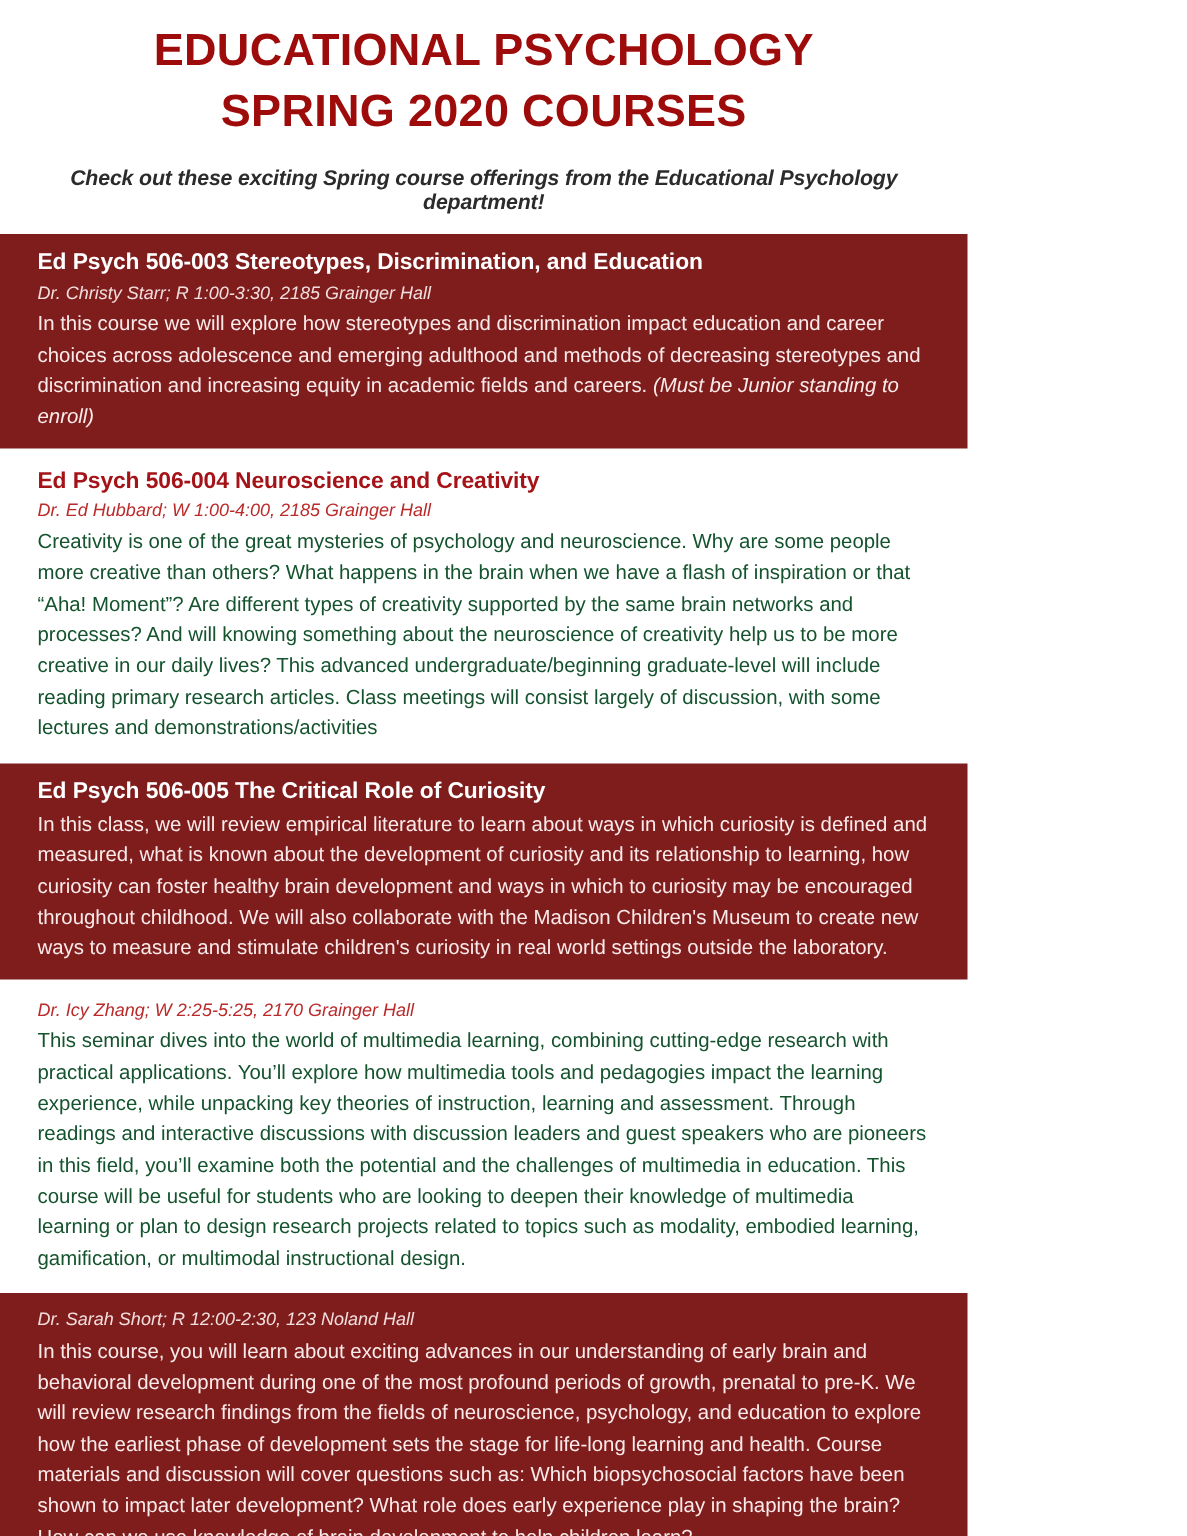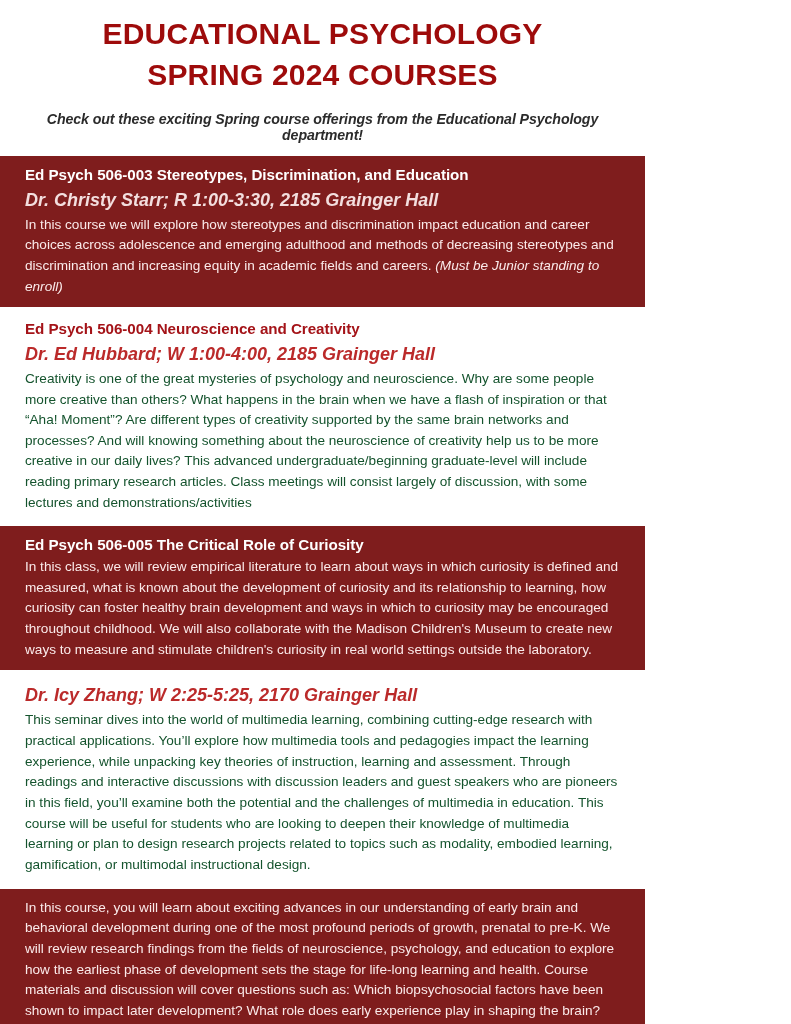--- a/index.html
+++ b/index.html
@@ -63,24 +63,23 @@
   .course-title {
     font-weight: bold;
     font-size: 15.2px;
     line-height: 1.35;
     letter-spacing: -0.05px;
     margin-bottom: 1px;
   }
 
   .course-meta {
     font-style: italic;
-    font-size: 18px;
+    font-size: 12px;
     line-height: 1.45;
     margin-bottom: 2px;
-    font-weight: bold;
   }
 
   .course-desc {
     font-size: 13.6px;
     line-height: 1.52;
   }
 
   .course-desc .note {
     font-style: italic;
   }
@@ -94,21 +93,21 @@
   .plain .course-meta  { color: #bb2a2a; }
   .plain .course-desc  { color: #14532d; }
 </style>
 </head>
 <body>
 
 <div class="page">
 
   <div class="header">
     <div class="title-line">EDUCATIONAL PSYCHOLOGY</div>
-    <div class="title-line">SPRING 2024 COURSES</div>
+    <div class="title-line">SPRING 2020 COURSES</div>
     <div class="subtitle">Check out these exciting Spring course offerings from the Educational Psychology department!</div>
   </div>
 
   <div class="course-list">
       <div class="course filled">
         <div class="course-title">Ed Psych 506-003  Stereotypes, Discrimination, and Education</div>
         <div class="course-meta">Dr. Christy Starr; R 1:00-3:30, 2185 Grainger Hall</div>
         <div class="course-desc"><span>In this course we will explore how stereotypes and discrimination impact education and career choices across adolescence and emerging adulthood and methods of decreasing stereotypes and discrimination and increasing equity in academic fields and careers. </span><span class="note">(Must be Junior standing to enroll)</span></div>
       </div>
       <div class="course plain">
@@ -118,17 +117,18 @@
       </div>
       <div class="course filled">
         <div class="course-title">Ed Psych 506-005 The Critical Role of Curiosity</div>
         <div class="course-desc"><span>In this class, we will review empirical literature to learn about ways in which curiosity is defined and measured, what is known about the development of curiosity and its relationship to learning, how curiosity can foster healthy brain development and ways in which to curiosity may be encouraged throughout childhood. We will also collaborate with the Madison Children's Museum to create new ways to measure and stimulate children's curiosity in real world settings outside the laboratory.</span></div>
       </div>
       <div class="course plain">
         <div class="course-meta">Dr. Icy Zhang; W 2:25-5:25, 2170 Grainger Hall</div>
         <div class="course-desc"><span>This seminar dives into the world of multimedia learning, combining cutting-edge research with practical applications. You’ll explore how multimedia tools and pedagogies impact the learning experience, while unpacking key theories of instruction, learning and assessment. Through readings and interactive discussions with discussion leaders and guest speakers who are pioneers in this field, you’ll examine both the potential and the challenges of multimedia in education. This course will be useful for students who are looking to deepen their knowledge of multimedia learning or plan to design research projects related to topics such as modality, embodied learning, gamification, or multimodal instructional design.</span></div>
       </div>
       <div class="course filled">
+        <div class="course-meta">Dr. Sarah Short; R 12:00-2:30, 123 Noland Hall</div>
         <div class="course-desc"><span>In this course, you will learn about exciting advances in our understanding of early brain and behavioral development during one of the most profound periods of growth, prenatal to pre-K. We will review research findings from the fields of neuroscience, psychology, and education to explore how the earliest phase of development sets the stage for life-long learning and health. Course materials and discussion will cover questions such as: Which biopsychosocial factors have been shown to impact later development? What role does early experience play in shaping the brain? How can we use knowledge of brain development to help children learn?</span></div>
       </div>
     </div>
 
 </div>
 
 </body></html>

